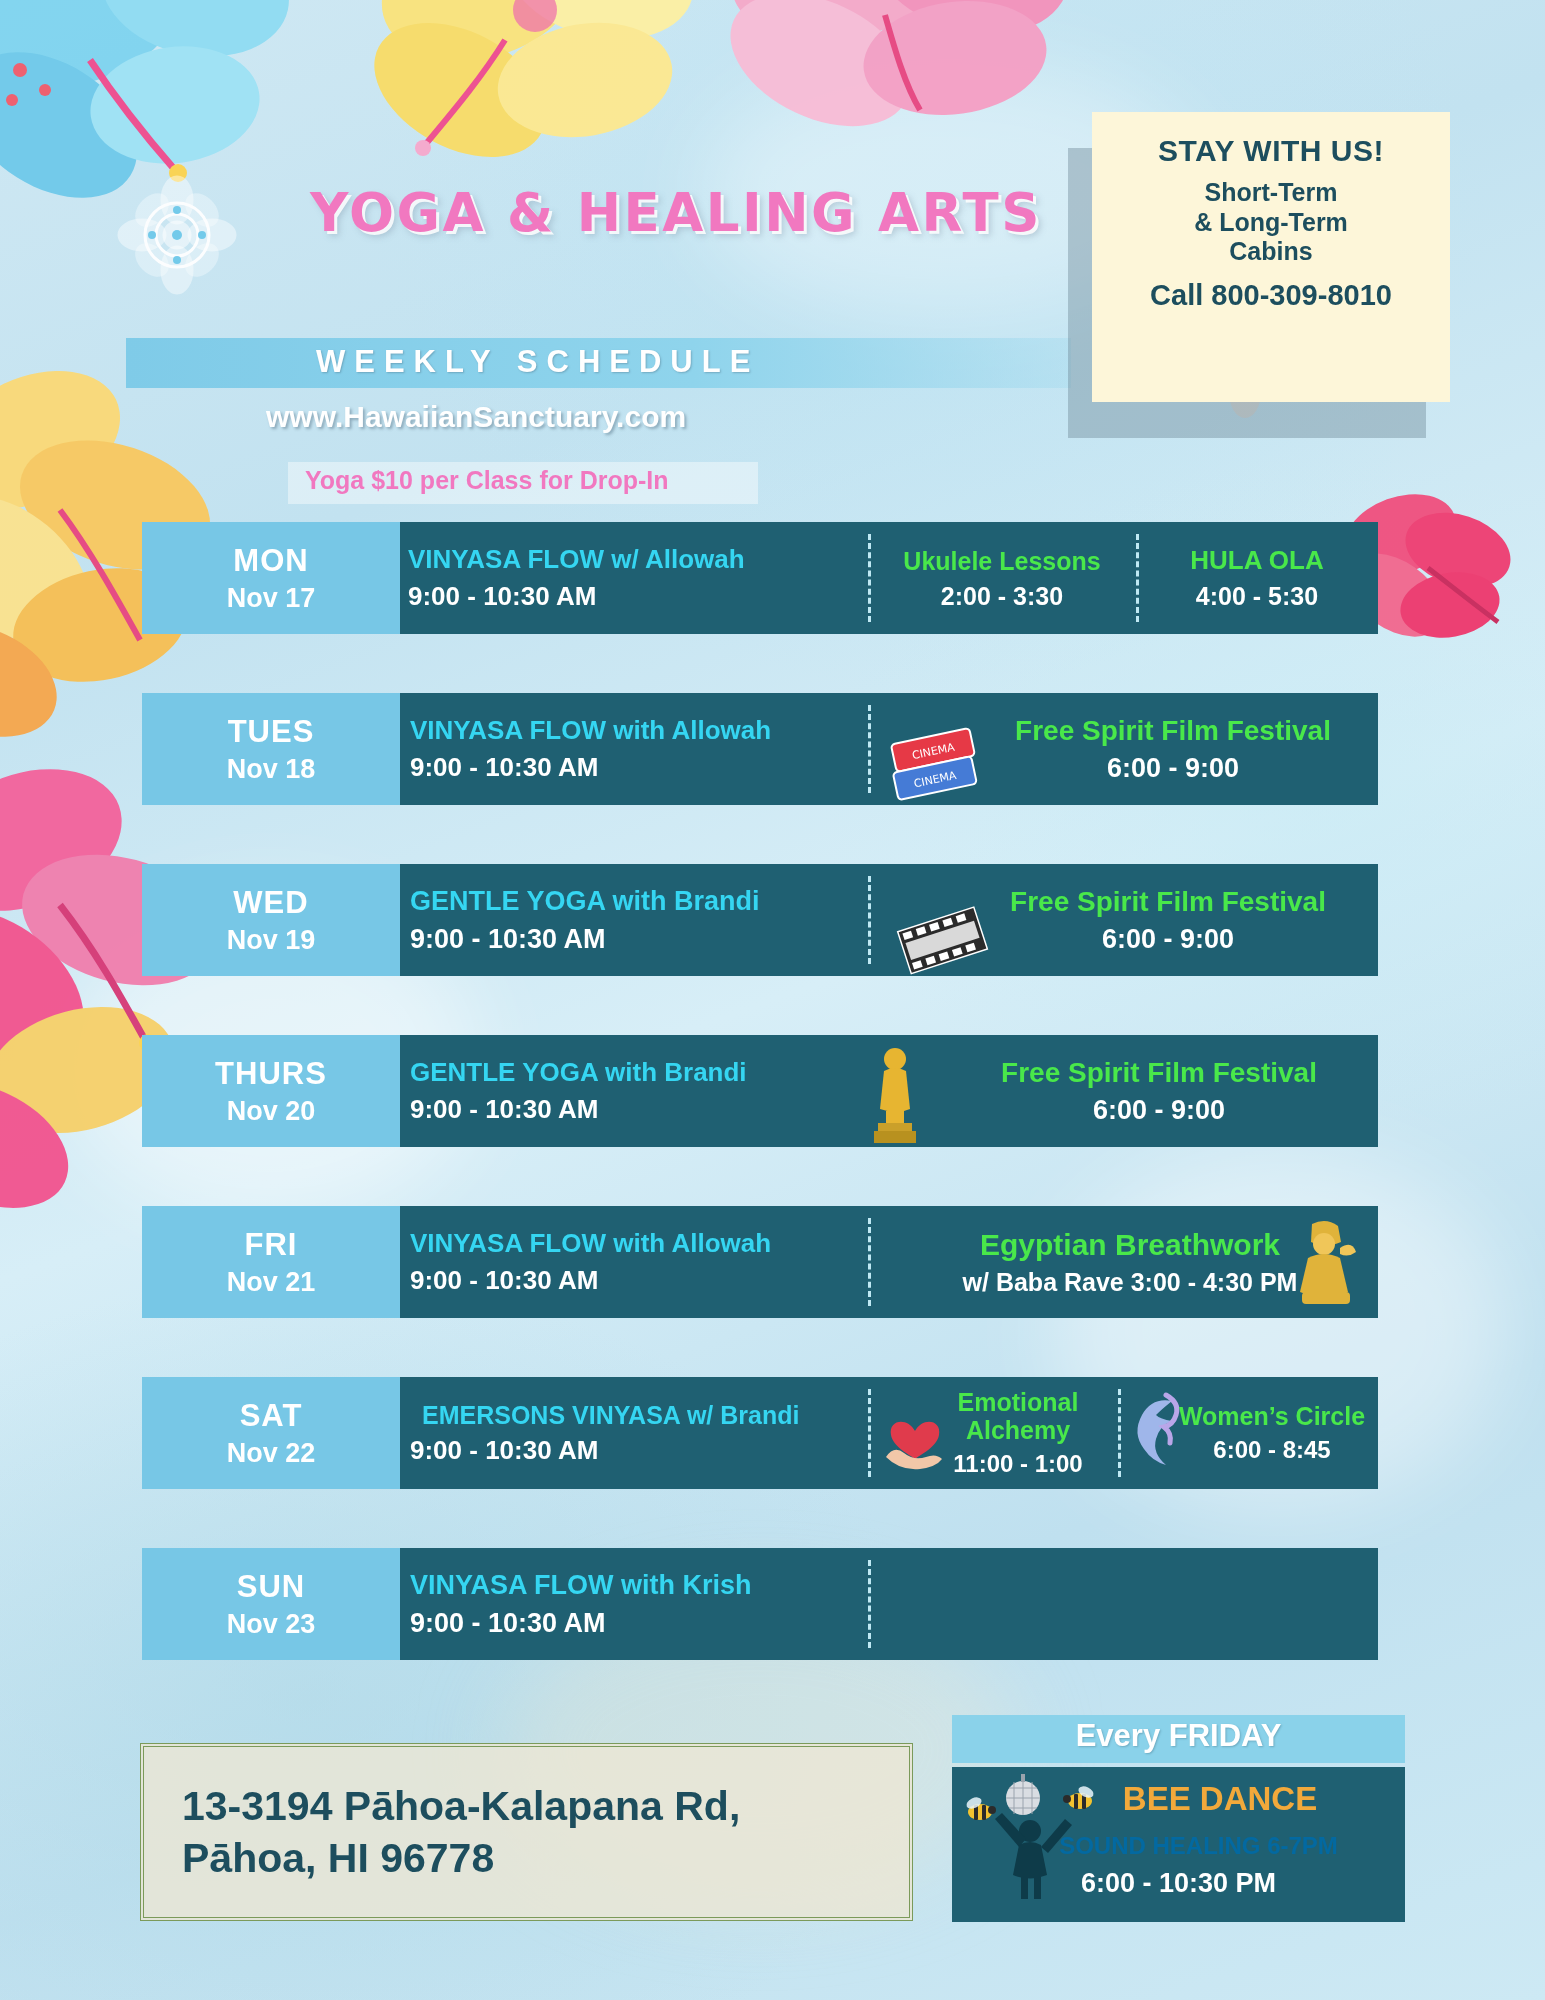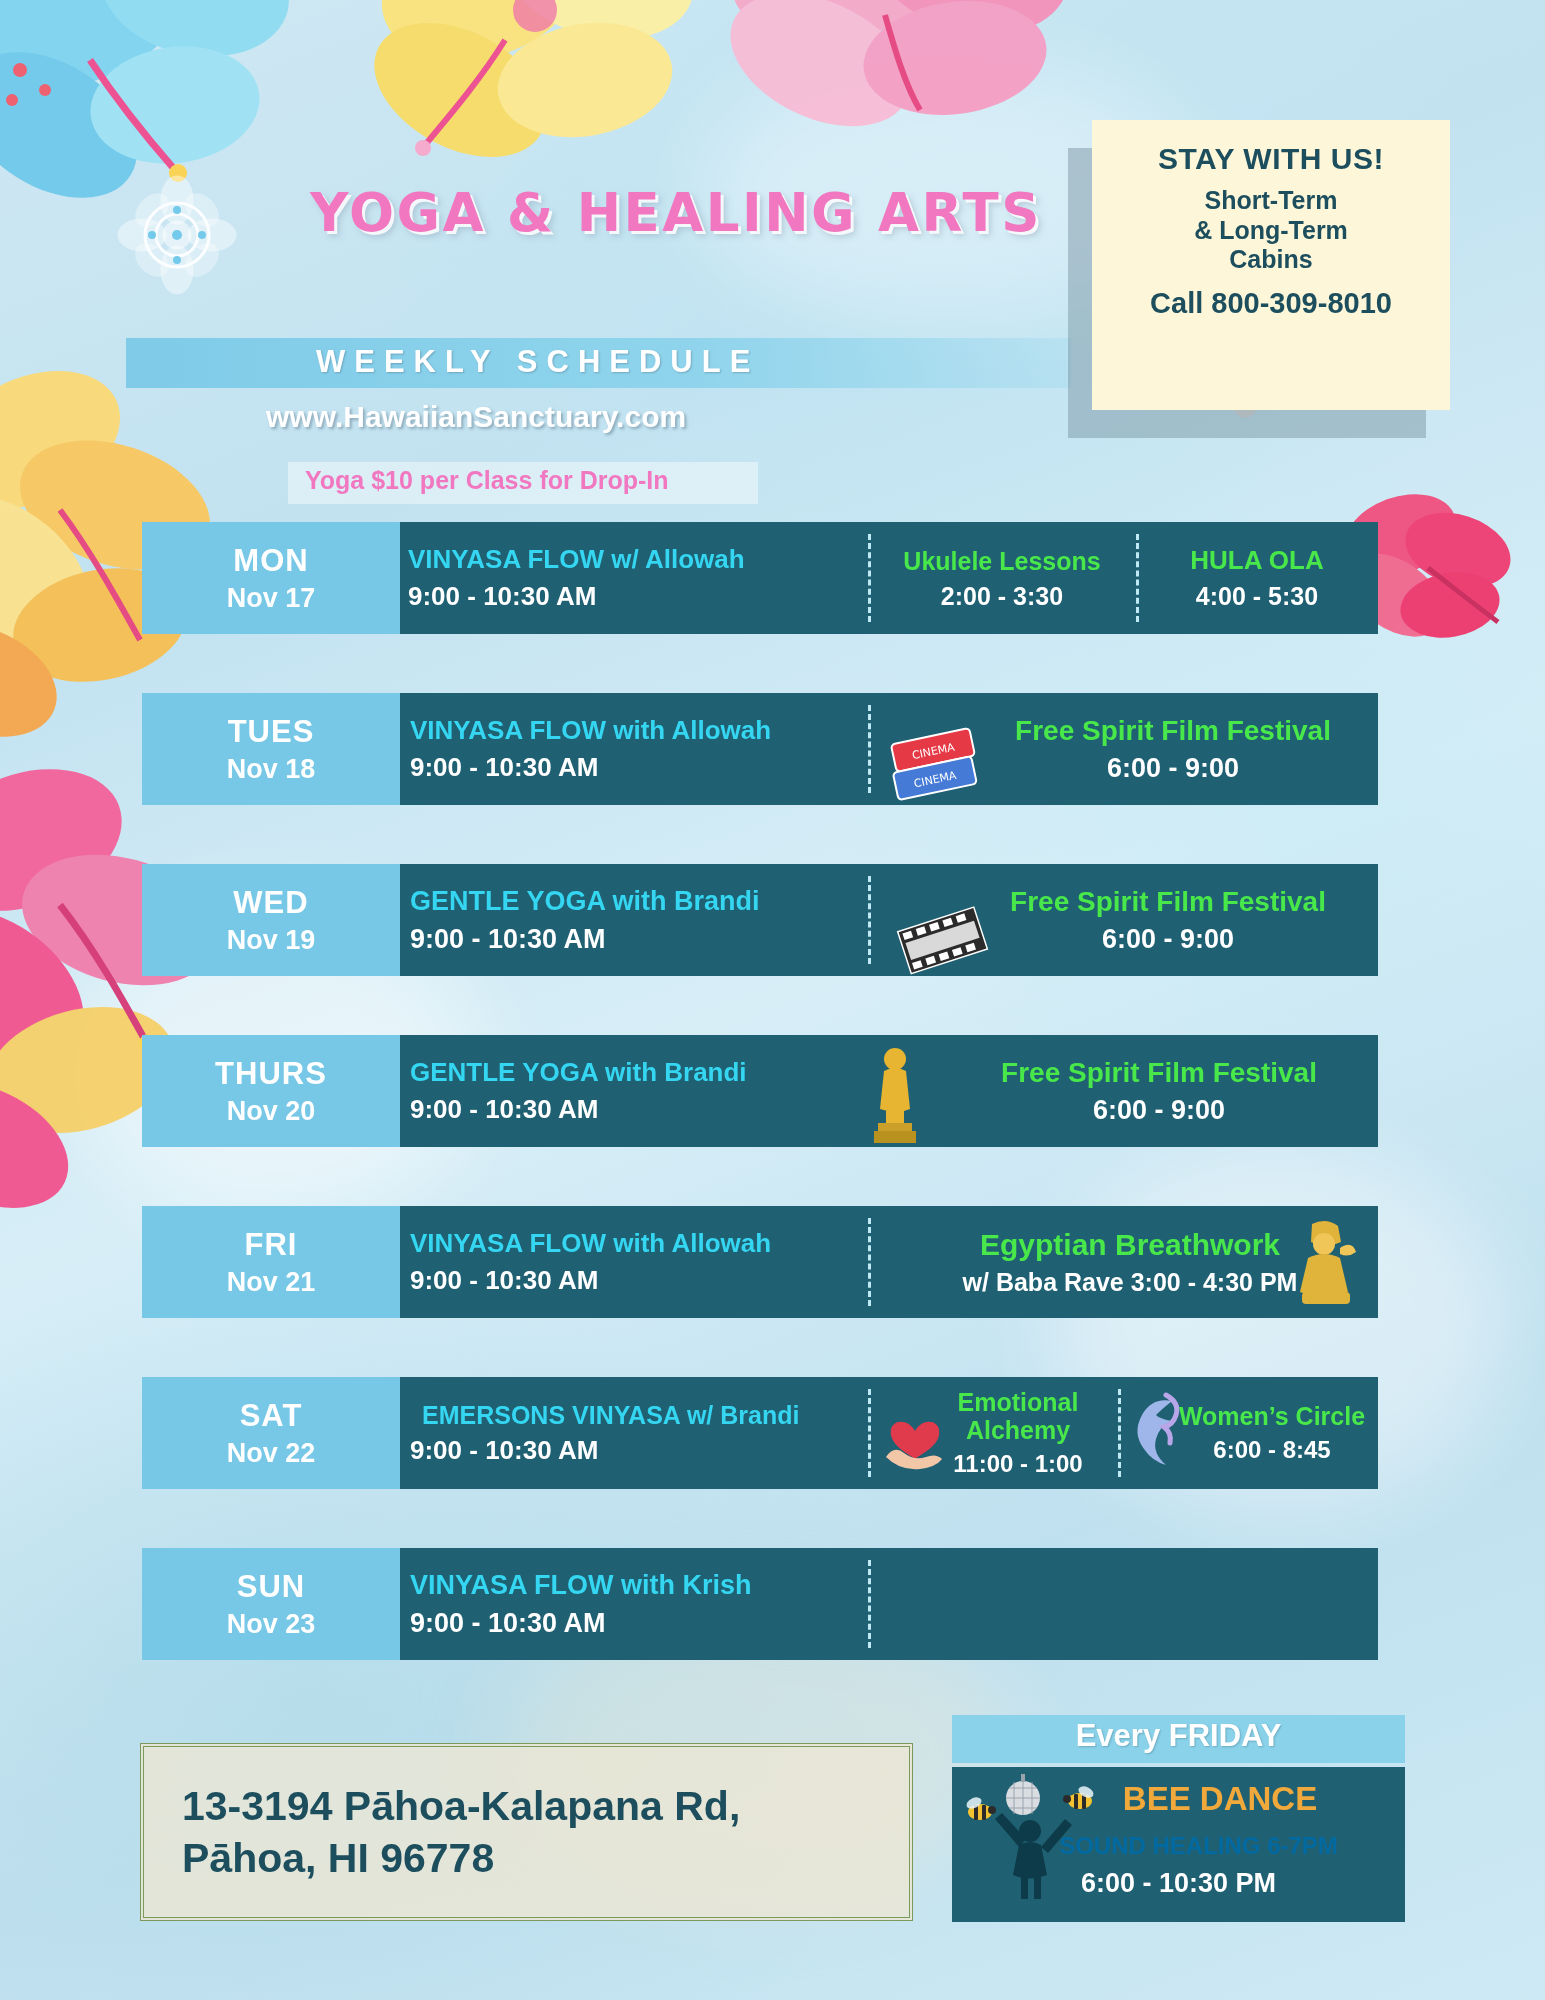--- a/index.html
+++ b/index.html
@@ -59,21 +59,21 @@
     position: absolute; left: 305px; top: 466px;
     font-size: 25px; font-weight: bold; color: #f178c0;
   }
 
   
   .stay-shadow {
     position: absolute; left: 1068px; top: 148px; width: 358px; height: 290px;
     background: rgba(110,135,150,0.42);
   }
   .stay-card {
-    position: absolute; left: 1092px; top: 120px; width: 358px; height: 290px;
+    position: absolute; left: 1092px; top: 112px; width: 358px; height: 290px;
     background: #fdf6d9;
     text-align: center;
     padding-top: 22px;
   }
   .stay-title {
     font-size: 30px; font-weight: bold; color: #1d4e5e; letter-spacing: 0.5px;
   }
   .stay-line { font-size: 25px; font-weight: bold; color: #1d4e5e; line-height: 1.18; margin-top: 10px;}
   .stay-phone { font-size: 29px; font-weight: bold; color: #1d4e5e; margin-top: 12px; }
   .stay-flower {

